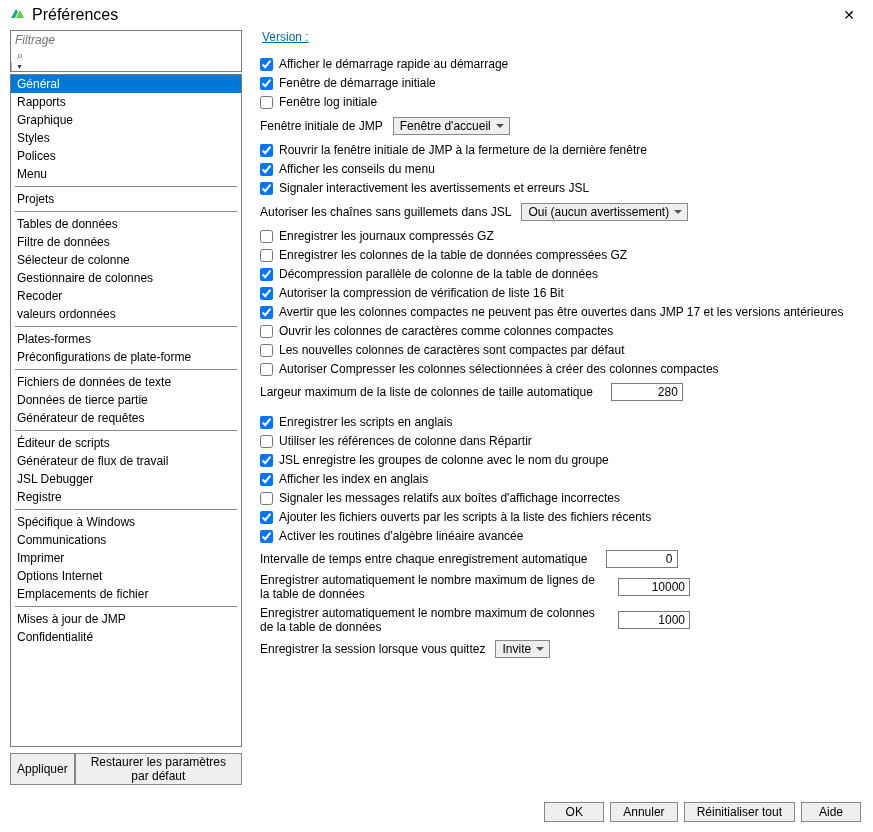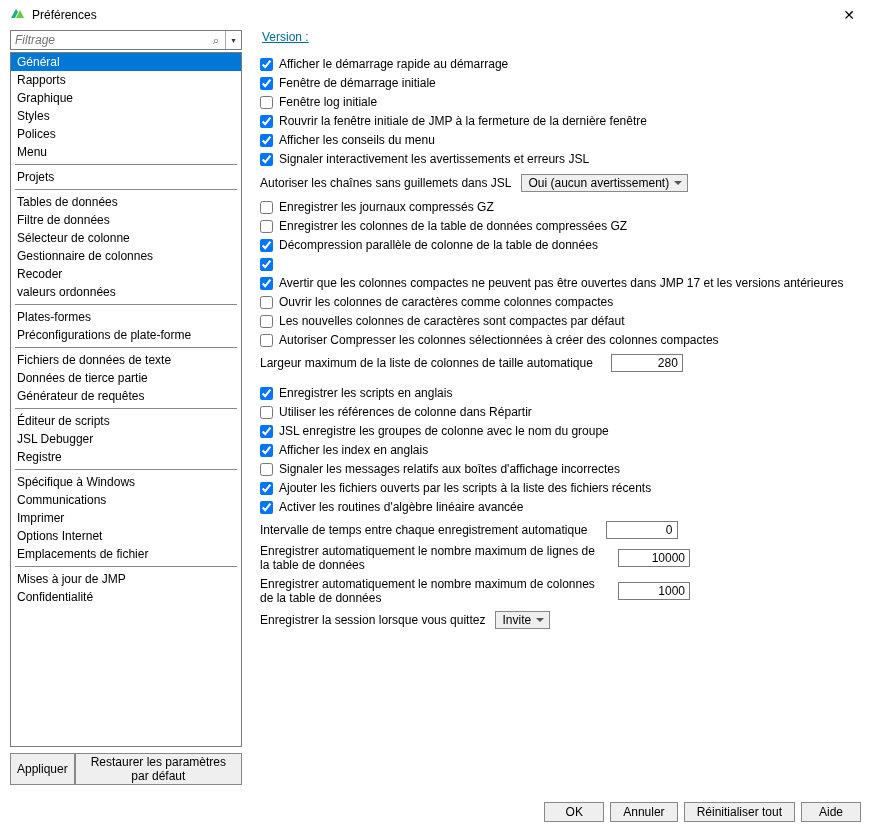--- a/index.html
+++ b/index.html
@@ -1,23 +1,23 @@
 <!DOCTYPE html>
 <html><head>
 <meta charset="utf-8">
 <style>
 * { box-sizing: border-box; margin: 0; padding: 0; }
 body { font-family: "Segoe UI", Tahoma, sans-serif; font-size: 12px; background: #fff; color: #000; width: 873px; height: 832px; overflow: hidden; }
 .titlebar { display: flex; align-items: center; padding: 6px 10px; height: 30px; }
 .titlebar .app-icon { width: 16px; height: 16px; margin-right: 6px; }
-.titlebar .title { flex: 1; font-size: 12px; }
+.titlebar .title { flex: 1; font-size: 16px; }
 .titlebar .close { font-size: 14px; padding: 0 8px; cursor: pointer; }
 .content { display: flex; padding: 0 10px; height: 755px; }
 .sidebar-col { width: 232px; display: flex; flex-direction: column; }
-.filter-wrap { display: flex; border: 1px solid #7a7a7a; background: #fff; margin-bottom: 2px; }
+.filter-wrap { display: flex; border: 1px solid #7a7a7a; background: #fff; margin-bottom: 2px; flex-direction: column; }
 .filter-input { flex: 1; border: none; padding: 2px 4px; font-style: italic; font-size: 12px; color: #555; outline: none; }
 .filter-icon { width: 18px; display: flex; align-items: center; justify-content: center; color: #555; font-size: 11px; }
 .filter-dd { width: 16px; border-left: 1px solid #aaa; display: flex; align-items: center; justify-content: center; font-size: 8px; color: #333; }
 .cat-list { border: 1px solid #7a7a7a; flex: 1; overflow-y: auto; background: #fff; }
 .cat-item { padding: 1px 6px; cursor: pointer; font-size: 12px; line-height: 16px; }
 .cat-item.selected { background: #0078d7; color: #ffffff; }
 .cat-sep { border-top: 1px solid #888; margin: 3px 4px; }
 .sidebar-btns { display: flex; gap: 0; margin-top: 6px; }
 .sidebar-btns button { font-size: 12px; padding: 1px 6px; border: 1px solid #888; background: #efefef; }
 .main-col { flex: 1; padding-left: 18px; overflow-y: auto; }
@@ -75,20 +75,21 @@
         <div class="cat-item">valeurs ordonnées</div>
         <div class="cat-sep"></div>
         <div class="cat-item">Plates-formes</div>
         <div class="cat-item">Préconfigurations de plate-forme</div>
         <div class="cat-sep"></div>
         <div class="cat-item">Fichiers de données de texte</div>
         <div class="cat-item">Données de tierce partie</div>
         <div class="cat-item">Générateur de requêtes</div>
         <div class="cat-sep"></div>
         <div class="cat-item">Éditeur de scripts</div>
+        <div class="cat-item">Générateur de flux de travail</div>
         <div class="cat-item">JSL Debugger</div>
         <div class="cat-item">Registre</div>
         <div class="cat-sep"></div>
         <div class="cat-item">Spécifique à Windows</div>
         <div class="cat-item">Communications</div>
         <div class="cat-item">Imprimer</div>
         <div class="cat-item">Options Internet</div>
         <div class="cat-item">Emplacements de fichier</div>
         <div class="cat-sep"></div>
         <div class="cat-item">Mises à jour de JMP</div>
@@ -111,20 +112,24 @@
         <div class="row">
           <input type="checkbox" class="chk" checked="" style="">
           <span class="row-lbl">Fenêtre de démarrage initiale</span>
         </div>
         <div class="row">
           <input type="checkbox" class="chk" style="">
           <span class="row-lbl">Fenêtre log initiale</span>
         </div>
       </div>
 
+    <div class="sel-row">
+      <span class="lbl">Fenêtre initiale de JMP</span>
+      <span class="combo-wrap"><button class="combo">Fenêtre d'accueil</button></span>
+    </div>
 
     <div id="checks-mid1">
         <div class="row">
           <input type="checkbox" class="chk" checked="" style="">
           <span class="row-lbl">Rouvrir la fenêtre initiale de JMP à la fermeture de la dernière fenêtre</span>
         </div>
         <div class="row">
           <input type="checkbox" class="chk" checked="" style="">
           <span class="row-lbl">Afficher les conseils du menu</span>
         </div>
@@ -147,20 +152,21 @@
         <div class="row">
           <input type="checkbox" class="chk" style="">
           <span class="row-lbl">Enregistrer les colonnes de la table de données compressées GZ</span>
         </div>
         <div class="row">
           <input type="checkbox" class="chk" checked="" style="">
           <span class="row-lbl">Décompression parallèle de colonne de la table de données</span>
         </div>
         <div class="row">
           <input type="checkbox" class="chk" checked="" style="">
+          <span class="row-lbl">Autoriser la compression de vérification de liste 16 Bit</span>
         </div>
         <div class="row">
           <input type="checkbox" class="chk" checked="" style="">
           <span class="row-lbl">Avertir que les colonnes compactes ne peuvent pas être ouvertes dans JMP 17 et les versions antérieures</span>
         </div>
         <div class="row">
           <input type="checkbox" class="chk" style="">
           <span class="row-lbl">Ouvrir les colonnes de caractères comme colonnes compactes</span>
         </div>
         <div class="row">

